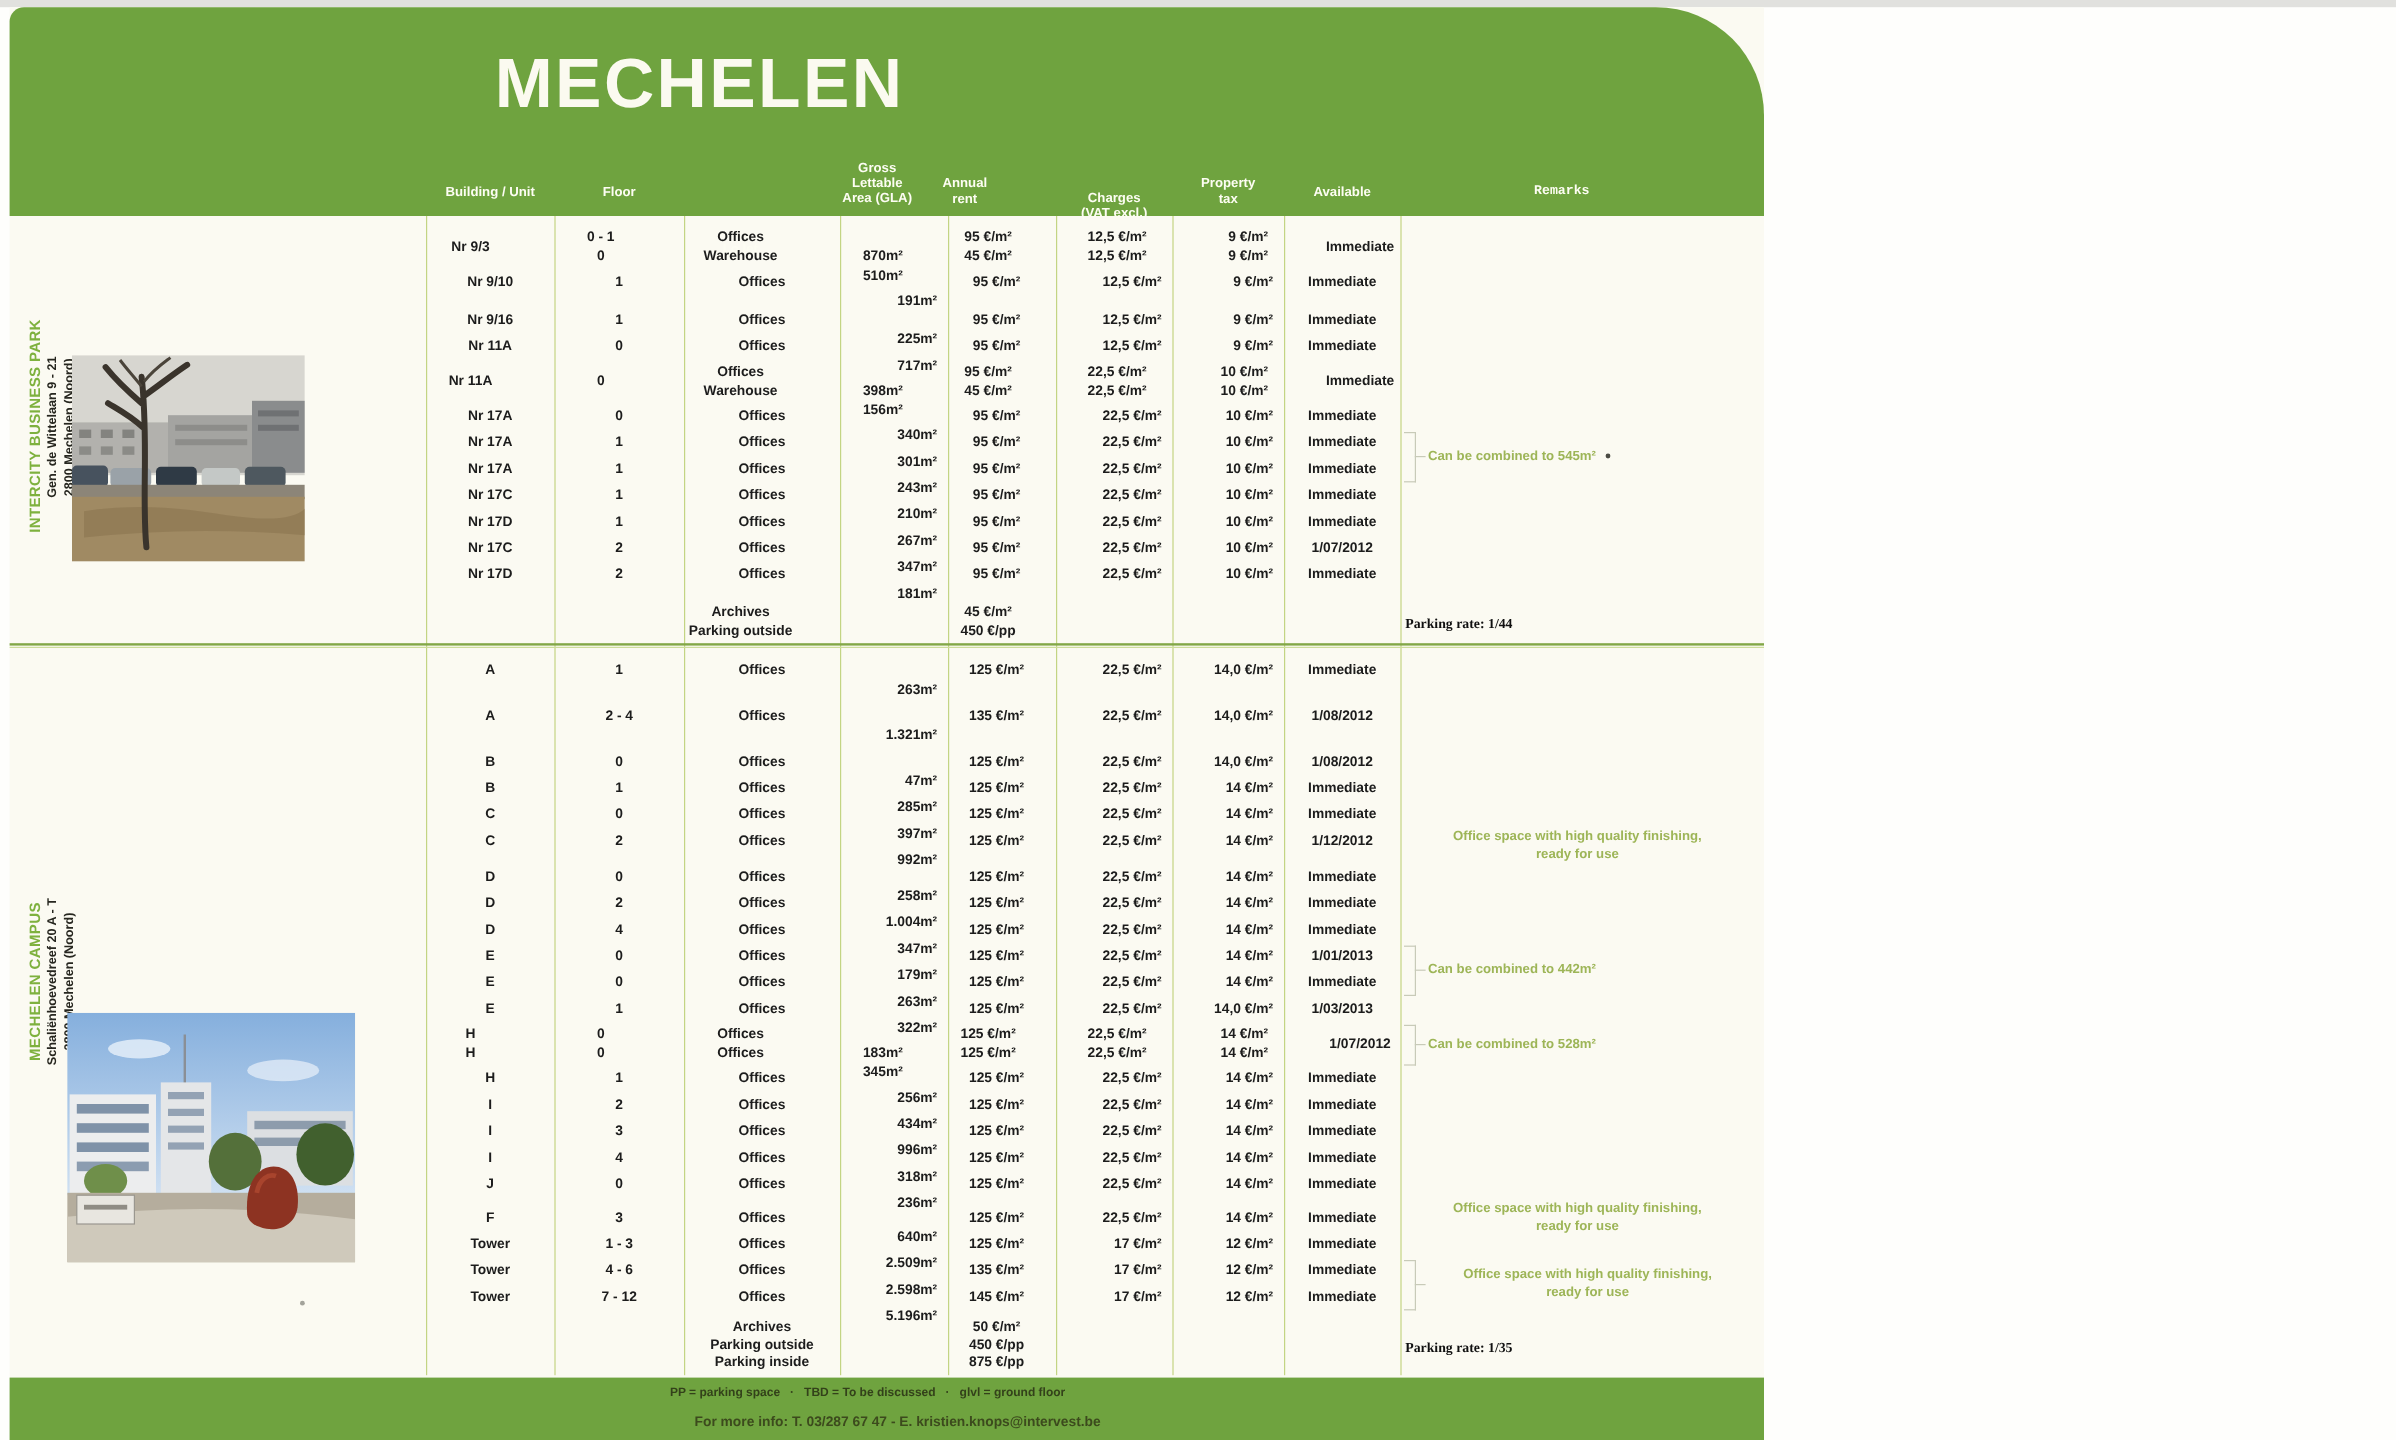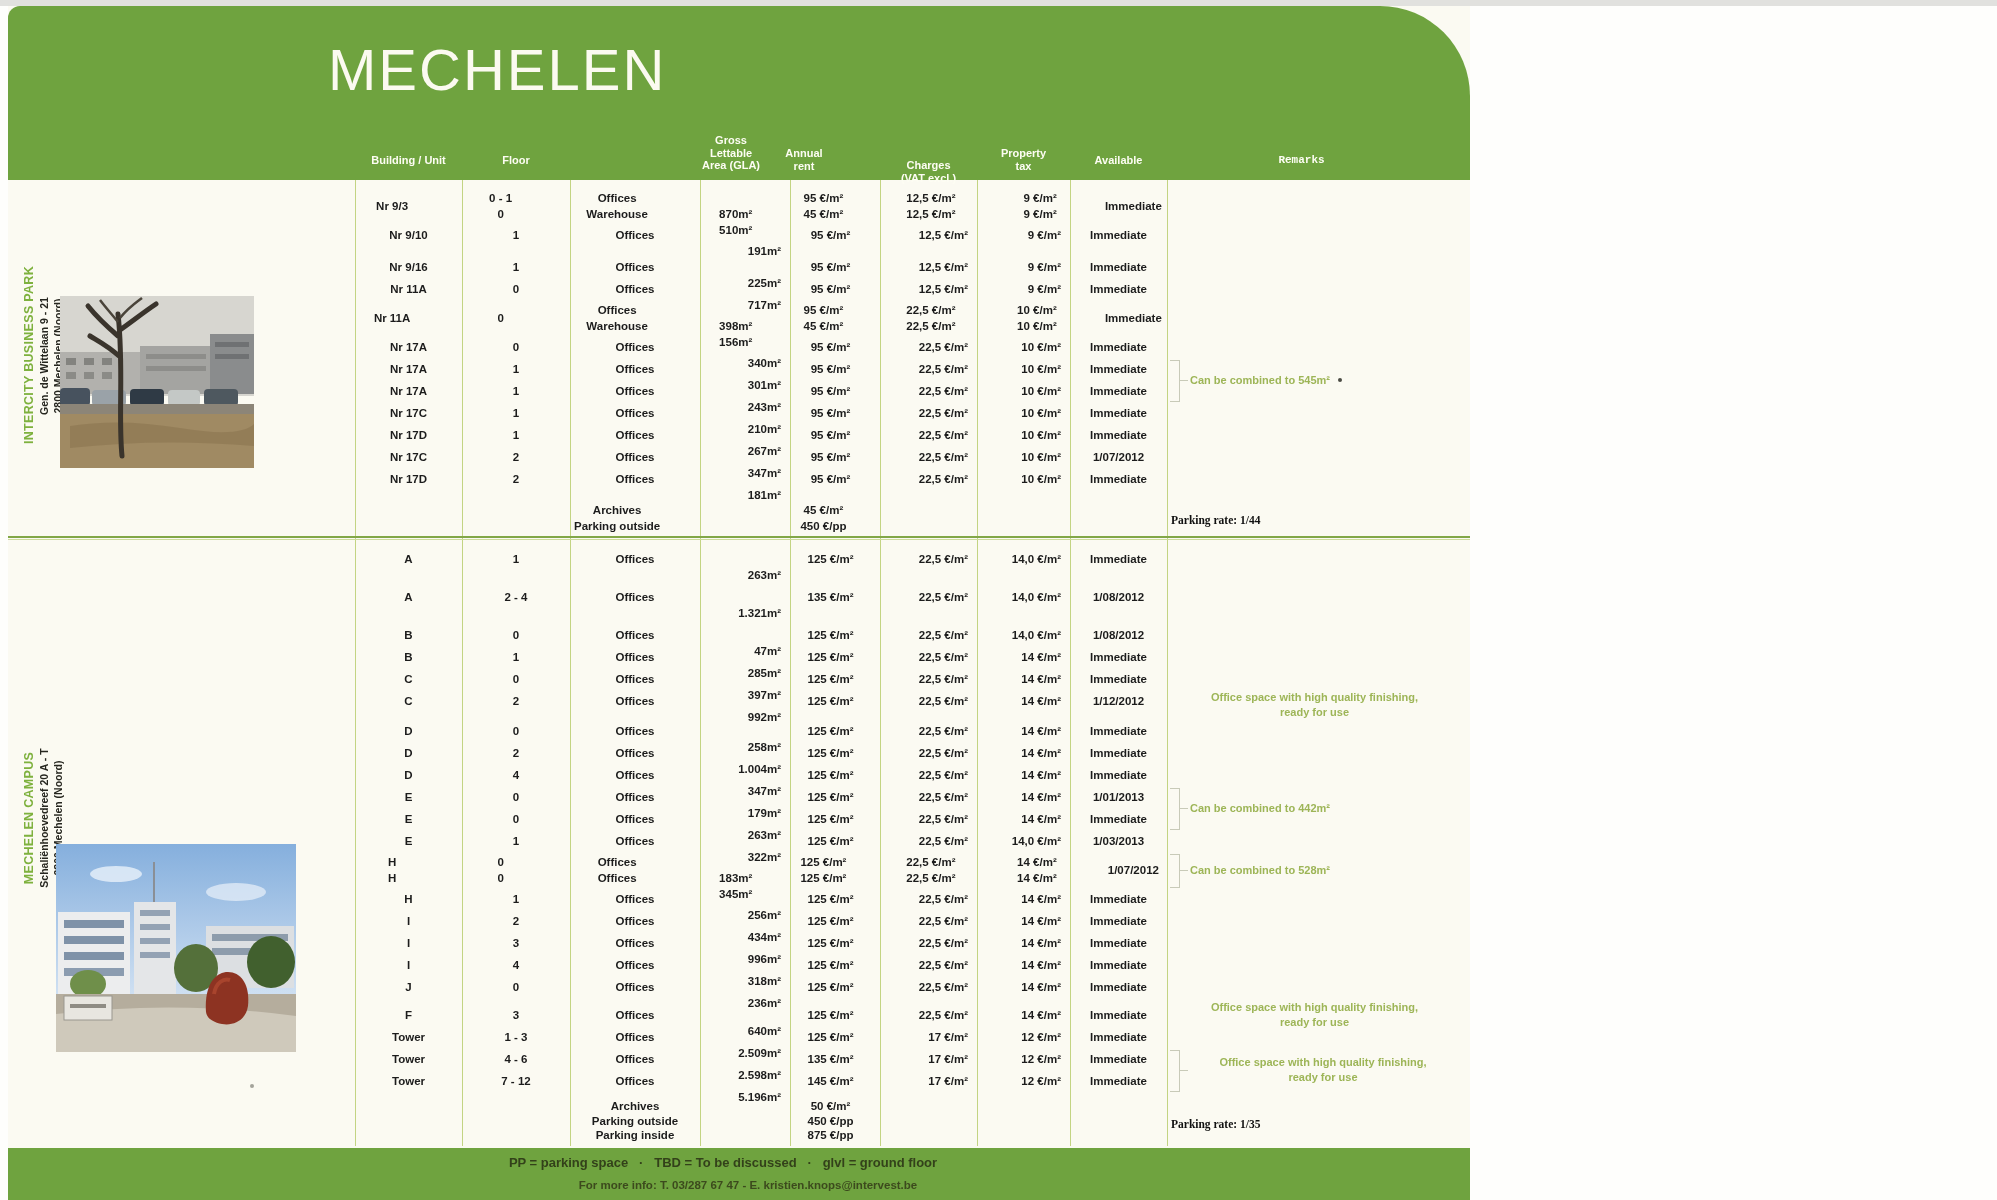--- a/index.html
+++ b/index.html
@@ -4,37 +4,37 @@
 <style>
   html,body{margin:0;padding:0;}
   body{width:1997px;height:1200px;background:#fefefc;position:relative;overflow:hidden;
        font-family:"Liberation Sans",sans-serif;}
   .topstrip{position:absolute;left:0;top:0;width:1997px;height:6px;background:#e1e1de;}
   .sheet{position:absolute;left:8px;top:6px;width:1462px;height:1194px;background:#fbfaf2;}
 
   
   .headband{position:absolute;left:0;top:0;width:1462px;height:174px;background:#6fa33f;
             border-radius:12px 90px 0 0;}
-  .title{position:absolute;left:320px;top:30px;width:510px;text-align:left;
-         font-size:58px;font-weight:400;letter-spacing:2px;color:#fbfaf0;}
+  .title{position:absolute;left:320px;top:30px;width:510px;text-align:center;
+         font-size:58px;font-weight:700;letter-spacing:2px;color:#fbfaf0;}
   .colhead{position:absolute;color:#fdfdf3;font-weight:700;font-size:11px;line-height:12.5px;
            text-align:center;white-space:pre-line;}
   .ch-b{left:347px;width:107px;top:148px;}
   .ch-f{left:454px;width:108px;top:148px;}
   .ch-l{left:544px;width:130px;top:148px;margin-top:48px;}
   .ch-g{left:678px;width:90px;top:128px;}
   .ch-r{left:751px;width:90px;top:141px;}
   .ch-c{left:872px;width:97px;top:141px;margin-top:12px;}
   .ch-t{left:969px;width:93px;top:141px;}
   .ch-a{left:1062px;width:97px;top:148px;}
   .ch-rem{left:1146px;width:295px;top:148px;font-family:Liberation Mono, monospace;}
 
   .footband{position:absolute;left:0;top:1142px;width:1462px;height:52px;background:#6fa33f;}
   .legend{position:absolute;left:0;top:7px;width:1050px;text-align:center;color:#33411a;
-          font-weight:700;font-size:13px;white-space:pre;}
+          font-weight:700;font-size:10px;white-space:pre;}
   .info{position:absolute;left:0;top:31px;width:1100px;text-align:center;color:#3c4a1d;
         font-weight:700;font-size:11.5px;}
 
   
   .vline{position:absolute;top:174px;height:966px;width:1px;background:#c3d483;}
   .divider{position:absolute;left:0;top:530px;width:1462px;height:1px;
            border-top:2px solid #82a747;border-bottom:1px solid #cddc9b;}
 
   
   .sec{position:absolute;left:347px;width:812px;}

